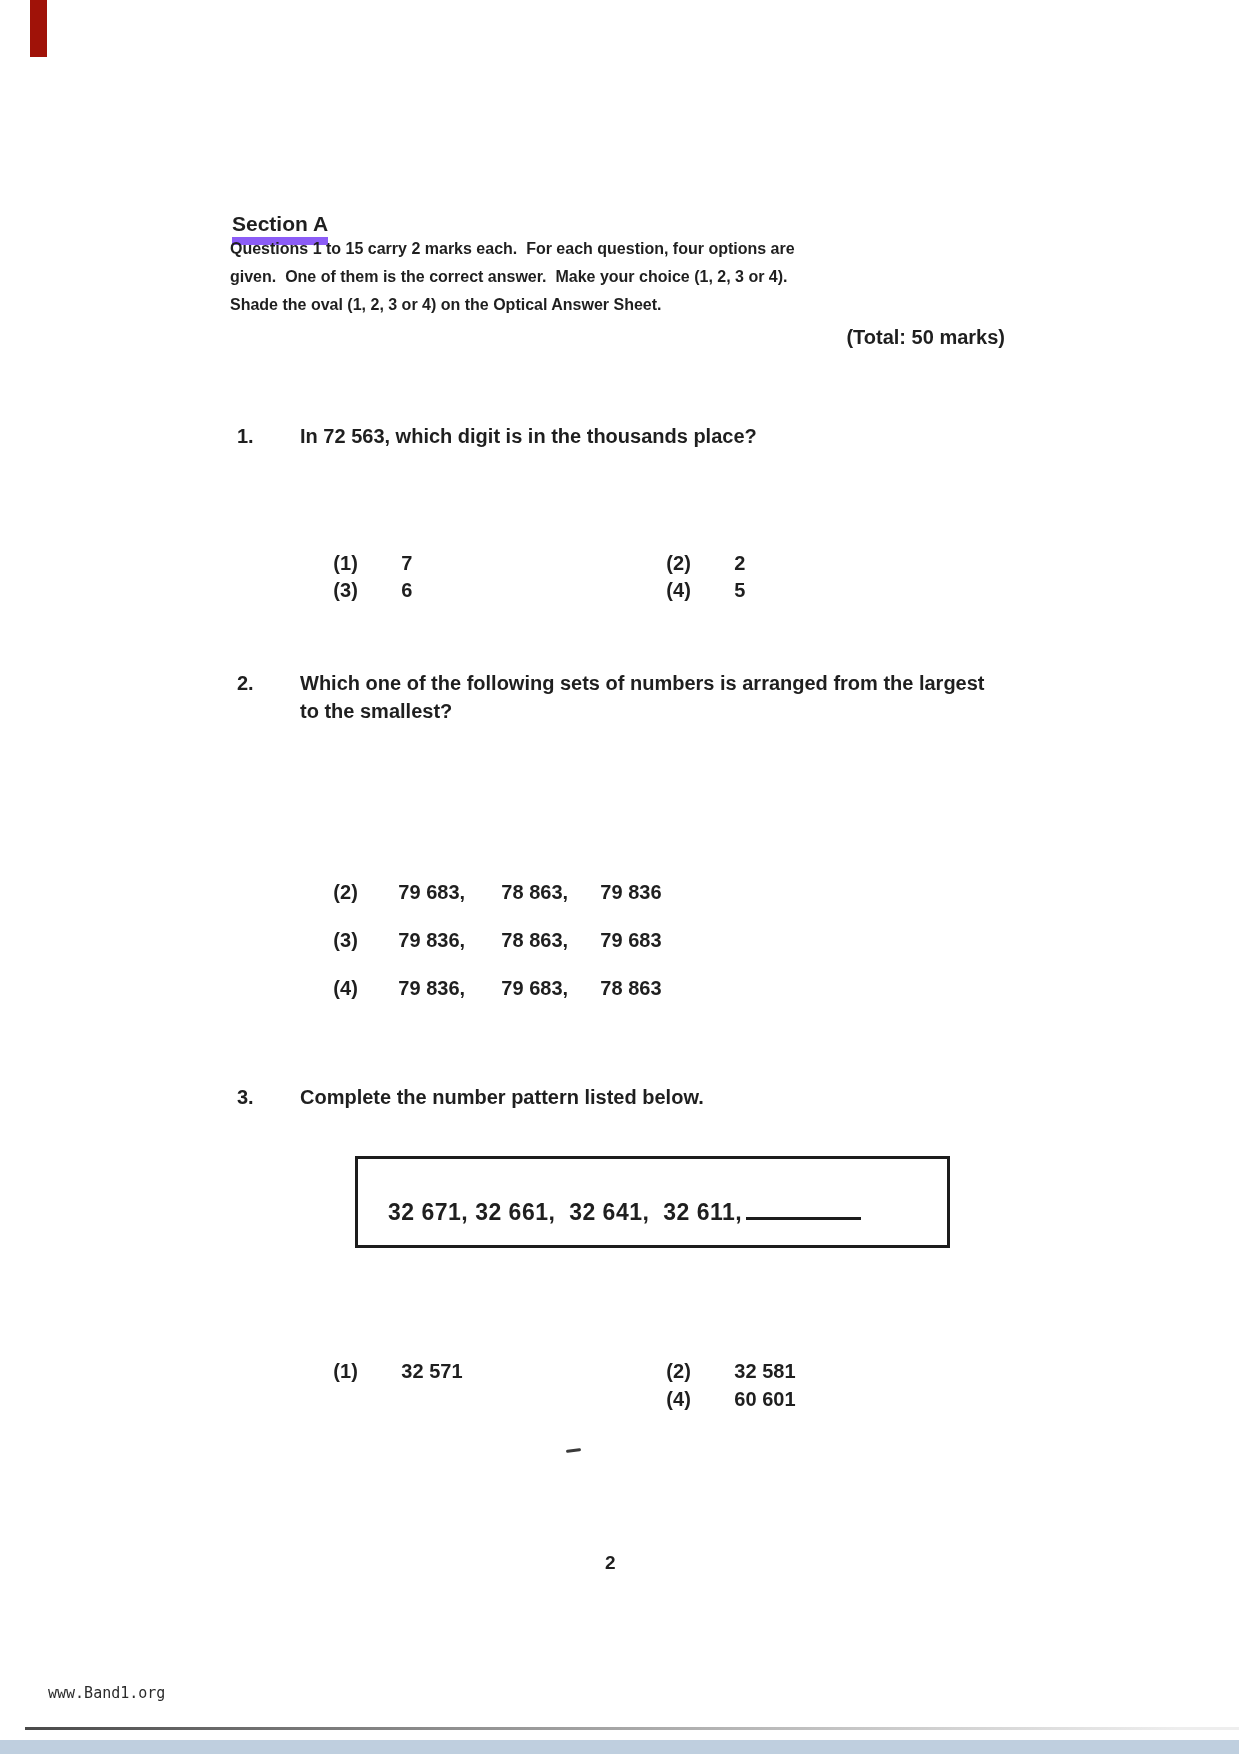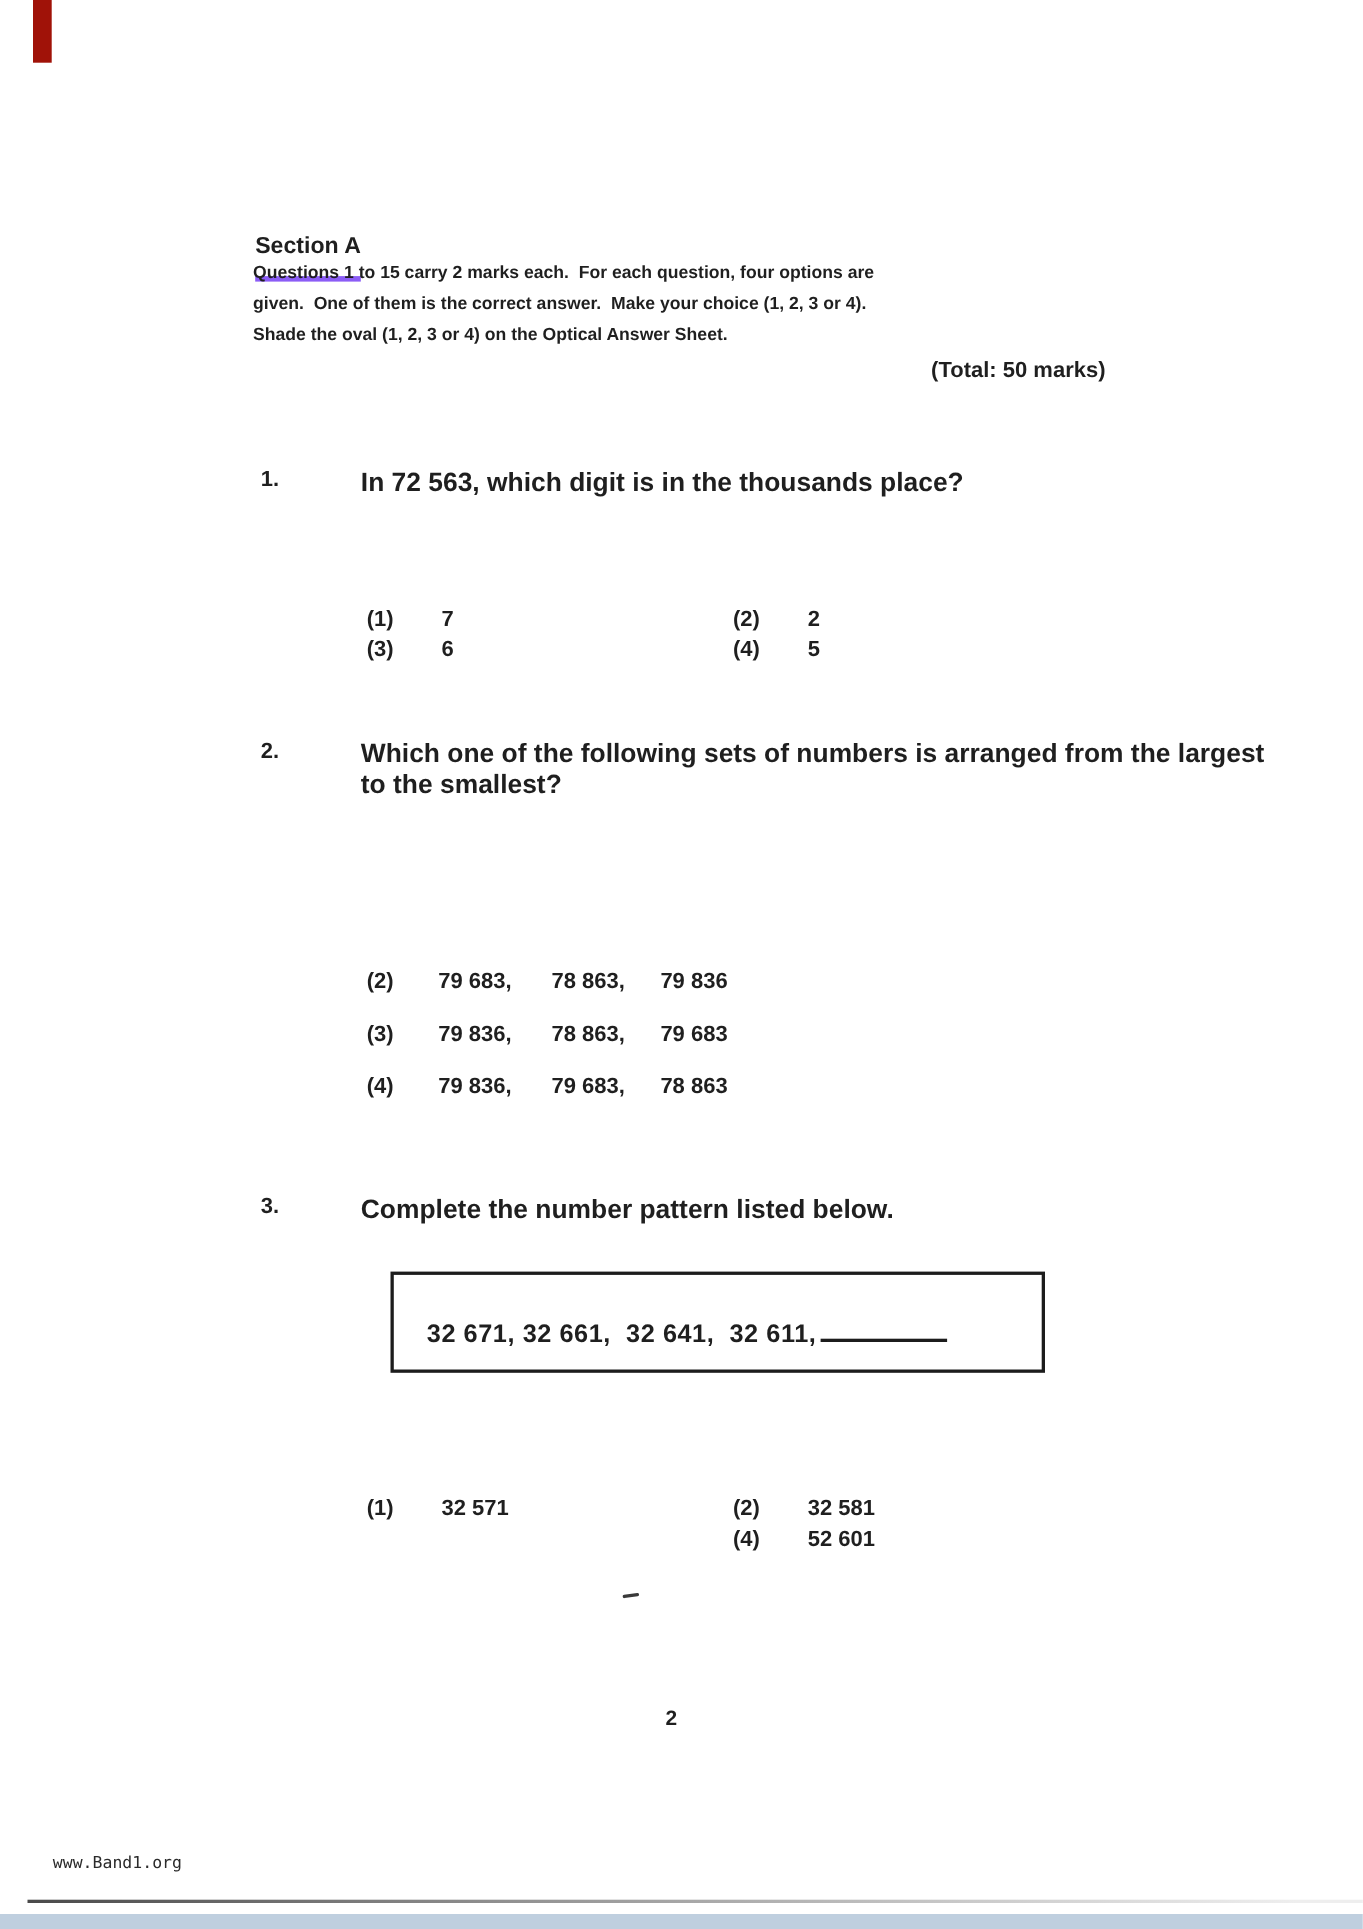--- a/index.html
+++ b/index.html
@@ -15,27 +15,27 @@
     position:absolute;inset:0;
     color:#1f1f1f;
     filter:blur(0.4px);
     font-weight:bold;
   }
   .scan *{white-space:pre;}
   .abs{position:absolute;}
   .section-title{
     left:232px;top:212px;
     font-size:21px;
-    border-bottom:5px solid #8b5cf6;
-    padding-bottom:15px;
+    border-bottom:8px solid #8b5cf6;
+    padding-bottom:1px;
   }
   .ins-line{left:230px;font-size:16px;}
   .total-marks{left:232px;top:326px;width:773px;text-align:right;font-size:20px;}
   .qnum{left:237px;font-size:20px;}
-  .qtext{left:300px;font-size:24px;margin-left:28px;}
+  .qtext{left:300px;font-size:20px;}
   .opt-cell{font-size:20px;}
   .opt-cell .opt-label{display:inline-block;width:68px;}
   .opt-row{left:300px;font-size:20px;}
   .opt-row .opt-label{display:inline-block;width:65px;}
   .opt-row .num1{display:inline-block;width:103px;}
   .opt-row .num2{display:inline-block;width:99px;}
   .pattern-box{
     left:355px;top:1156px;width:595px;height:92px;
     border:3px solid #1c1c1c;
     box-sizing:border-box;
@@ -124,21 +124,21 @@
       <div class="pattern-line"><span>32 671, 32 661,  32 641,  32 611,</span><span class="answer-blank"></span></div>
     </div>
 
     <div class="abs opt-cell" style="left:300px;top:1337px">
       <span class="opt-label">(1)</span><span>32 571</span>
     </div>
     <div class="abs opt-cell" style="left:633px;top:1337px">
       <span class="opt-label">(2)</span><span>32 581</span>
     </div>
     <div class="abs opt-cell" style="left:633px;top:1365px">
-      <span class="opt-label">(4)</span><span>52 601</span>
+      <span class="opt-label">(4)</span><span>60 601</span>
     </div>
 
     <div class="abs dash-artifact"></div>
 
     <div class="abs page-number">2</div>
   </div>
 
   <div class="abs footer-url">www.Band1.org</div>
   <div class="abs footer-rule"></div>
   <div class="abs bottom-bar"></div>

